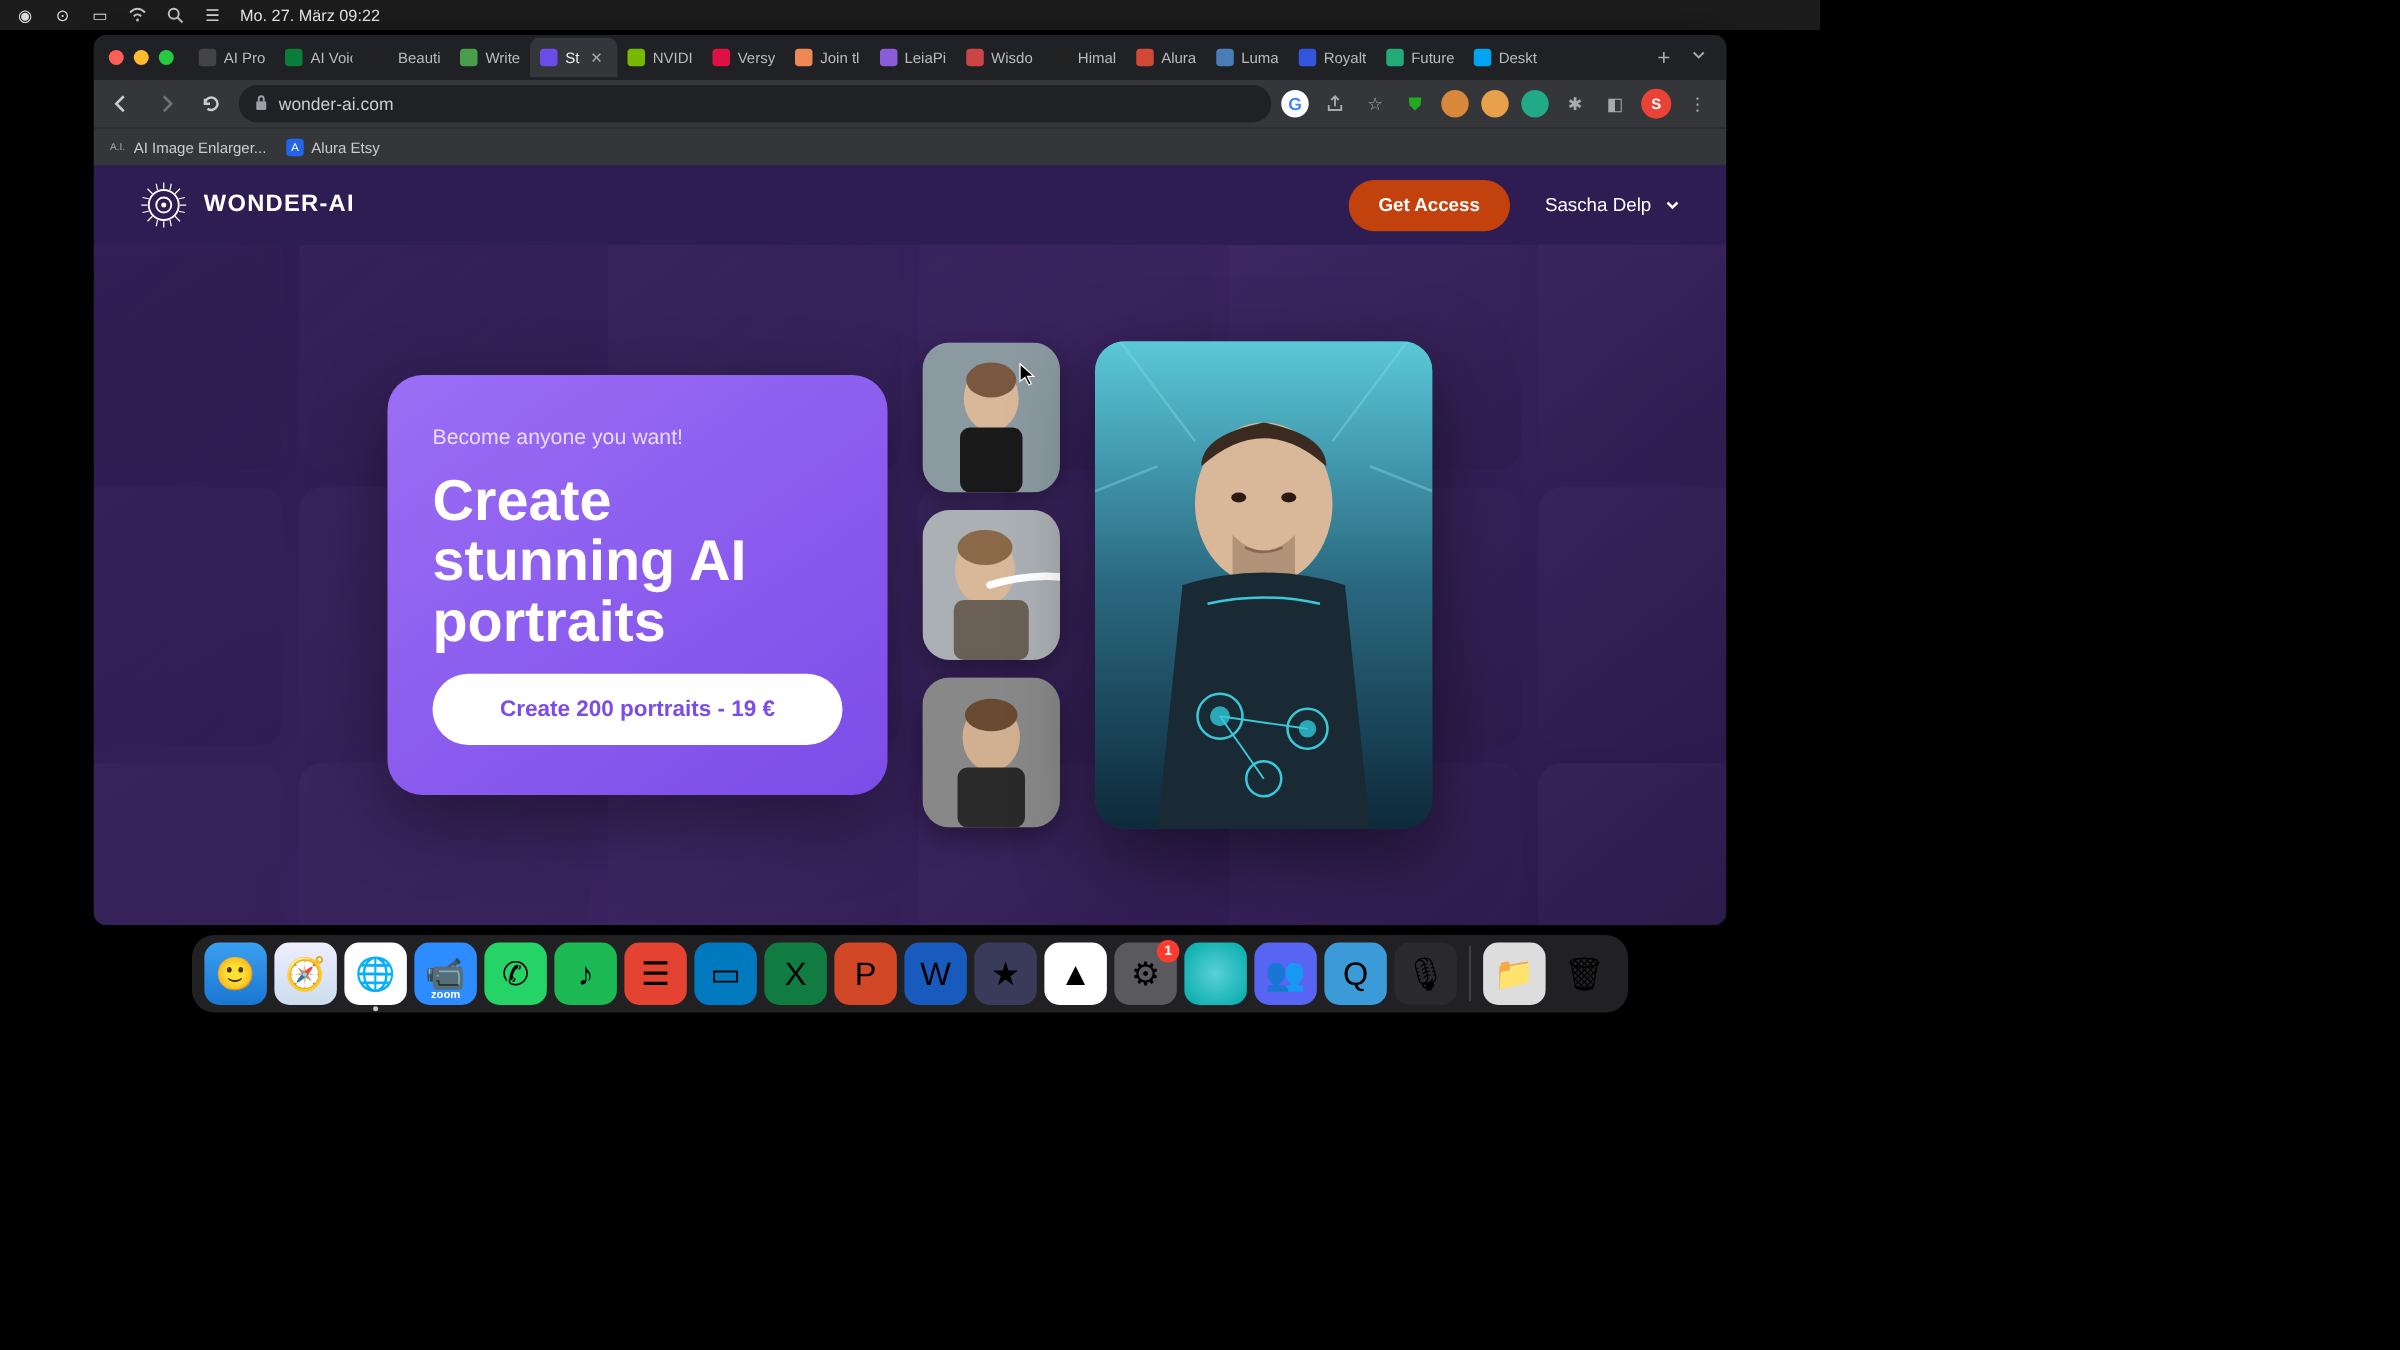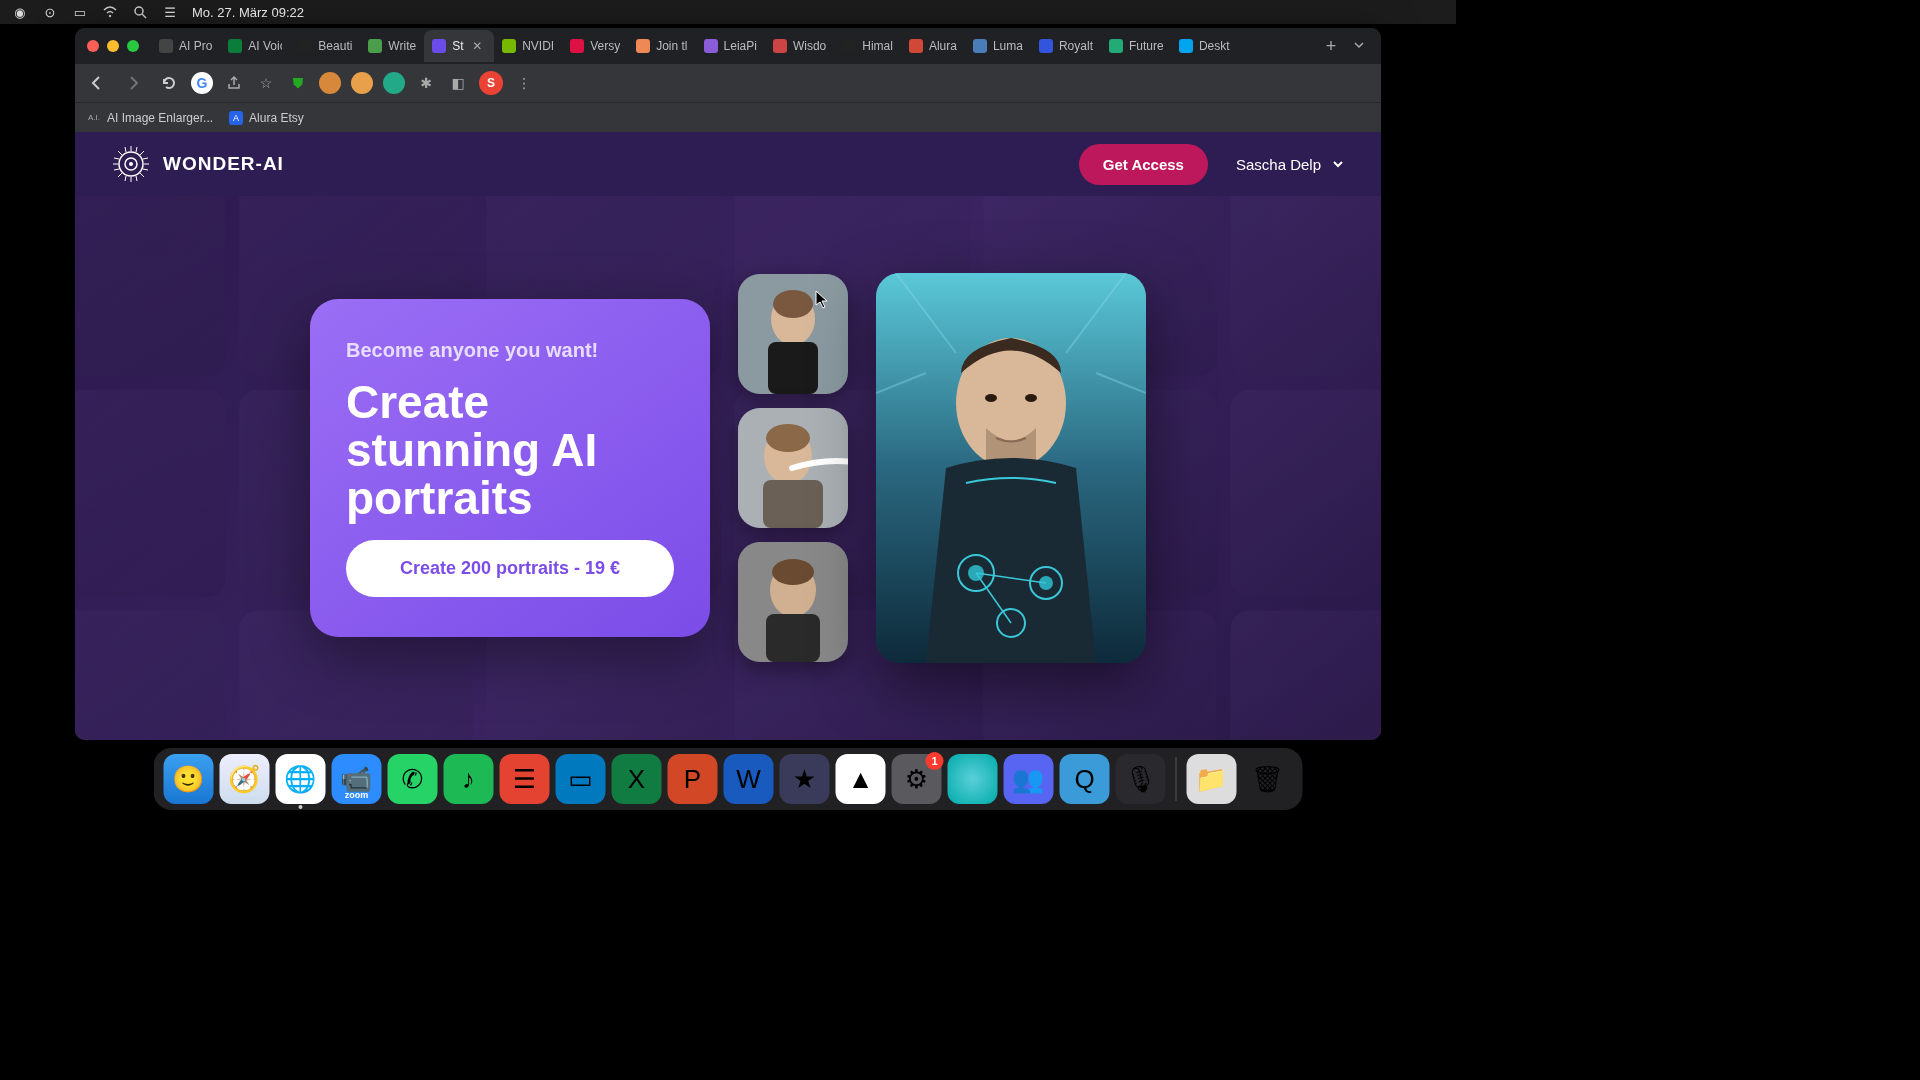--- a/index.html
+++ b/index.html
@@ -47,32 +47,32 @@
 .bookmark { display: flex; align-items: center; gap: 6px; }
 .bookmark-icon { width: 14px; height: 14px; border-radius: 3px; display: flex; align-items: center; justify-content: center; font-size: 9px; text-align: right; }
 
 
 .page { flex: 1; background: #2a1a4a; overflow: hidden; position: relative; }
 .site-header { height: 64px; background: #2d1d52; display: flex; align-items: center; padding: 0 36px; justify-content: space-between; position: relative; z-index: 10; }
 .logo-wrap { display: flex; align-items: center; gap: 12px; }
 .logo-mark { width: 40px; height: 40px; }
 .logo-text { color: #fff; font-weight: 700; font-size: 19px; letter-spacing: 1px; }
 .header-right { display: flex; align-items: center; gap: 28px; }
-.get-access-btn { background: #be185d; color: #fff; padding: 12px 24px; border-radius: 24px; font-weight: 600; font-size: 15px; border: none; cursor: pointer; }
+.get-access-btn { background: #c2410c; color: #fff; padding: 12px 24px; border-radius: 24px; font-weight: 600; font-size: 15px; border: none; cursor: pointer; }
 .user-menu { color: #fff; font-size: 15px; display: flex; align-items: center; gap: 10px; cursor: pointer; }
 
 .hero { position: absolute; top: 64px; left: 0; right: 0; bottom: 0; overflow: hidden; }
 .hero-bg { position: absolute; inset: 0; background: linear-gradient(135deg, #2d1a4f 0%, #3a2360 50%, #2a1848 100%); }
 .bg-tiles { position: absolute; inset: 0; opacity: 0.25; display: grid; grid-template-columns: repeat(6, 1fr); grid-auto-rows: 180px; gap: 12px; padding: 12px; transform: scale(1.15); }
 .bg-tile { background: linear-gradient(145deg, #4a3570, #2a1a45); border-radius: 16px; }
 
 .hero-content { position: relative; z-index: 5; display: flex; align-items: center; justify-content: center; height: 100%; gap: 28px; padding: 0 60px; }
 
 .hero-card { background: linear-gradient(145deg, #9b6ef5, #7c4ce8); border-radius: 28px; padding: 40px 36px; width: 400px; box-shadow: 0 20px 60px rgba(0,0,0,0.4); }
-.card-kicker { color: #e8ddff; font-size: 20px; margin-bottom: 16px; font-weight: bold; }
+.card-kicker { color: #e8ddff; font-size: 17px; margin-bottom: 16px; }
 .card-title { color: #fff; font-size: 46px; font-weight: 800; line-height: 1.05; margin-bottom: 18px; }
 .card-sub { color: #e8ddff; font-size: 16px; margin-bottom: 28px; }
 .cta-btn { background: #fff; color: #7c4ce8; border: none; border-radius: 30px; padding: 18px 32px; font-size: 18px; font-weight: 700; cursor: pointer; width: 100%; }
 
 .samples { display: flex; flex-direction: column; gap: 14px; position: relative; }
 .sample { width: 110px; height: 120px; border-radius: 22px; background: linear-gradient(145deg, #6a5890, #3a2d55); box-shadow: 0 8px 24px rgba(0,0,0,0.4); overflow: hidden; position: relative; }
 .sample svg { width: 100%; height: 100%; }
 .arrow { position: absolute; right: -50px; top: 50%; transform: translateY(-50%); }
 
 .result-card { width: 270px; height: 390px; border-radius: 24px; background: linear-gradient(160deg, #3fa8b8 0%, #1a4560 60%, #0d2840 100%); box-shadow: 0 20px 60px rgba(0,0,0,0.5); overflow: hidden; position: relative; }
@@ -202,20 +202,27 @@
         <svg width="18" height="18" viewBox="0 0 18 18">
           <path d="M7 3 L13 9 L7 15" stroke="#ccc" fill="none" stroke-width="2"></path>
         </svg>
       </div>
     <div class="nav-btn">
         <svg width="18" height="18" viewBox="0 0 18 18">
           <path d="M4 9 A5 5 0 1 1 6 13" stroke="#ccc" fill="none" stroke-width="2"></path>
           <path d="M4 5 L4 9 L8 9" stroke="#ccc" fill="none" stroke-width="2"></path>
         </svg>
       </div>
+    <div class="url-field">
+      <span class="lock-icon"><svg width="12" height="14" viewBox="0 0 12 14">
+            <rect x="2" y="6" width="8" height="7" rx="1" fill="#9aa0a6"></rect>
+            <path d="M4 6 V4 A2 2 0 0 1 8 4 V6" stroke="#9aa0a6" fill="none" stroke-width="1.5"></path>
+          </svg></span>
+      <span>wonder-ai.com</span>
+    </div>
     <div class="url-right">
       <div class="url-icon" style="background:#fff;color:#4285f4;font-weight:700">G</div>
       <div class="url-icon">
           <svg width="16" height="16" viewBox="0 0 16 16">
             <path d="M8 2 L8 10 M5 5 L8 2 L11 5 M3 9 V13 H13 V9" stroke="#aaa" fill="none" stroke-width="1.5"></path>
           </svg>
         </div>
       <div class="url-icon">☆</div>
       <div class="url-icon" style="color:#2a2">⛊</div>
       <div class="url-icon" style="background:#d8883a;border-radius:50%"></div>

